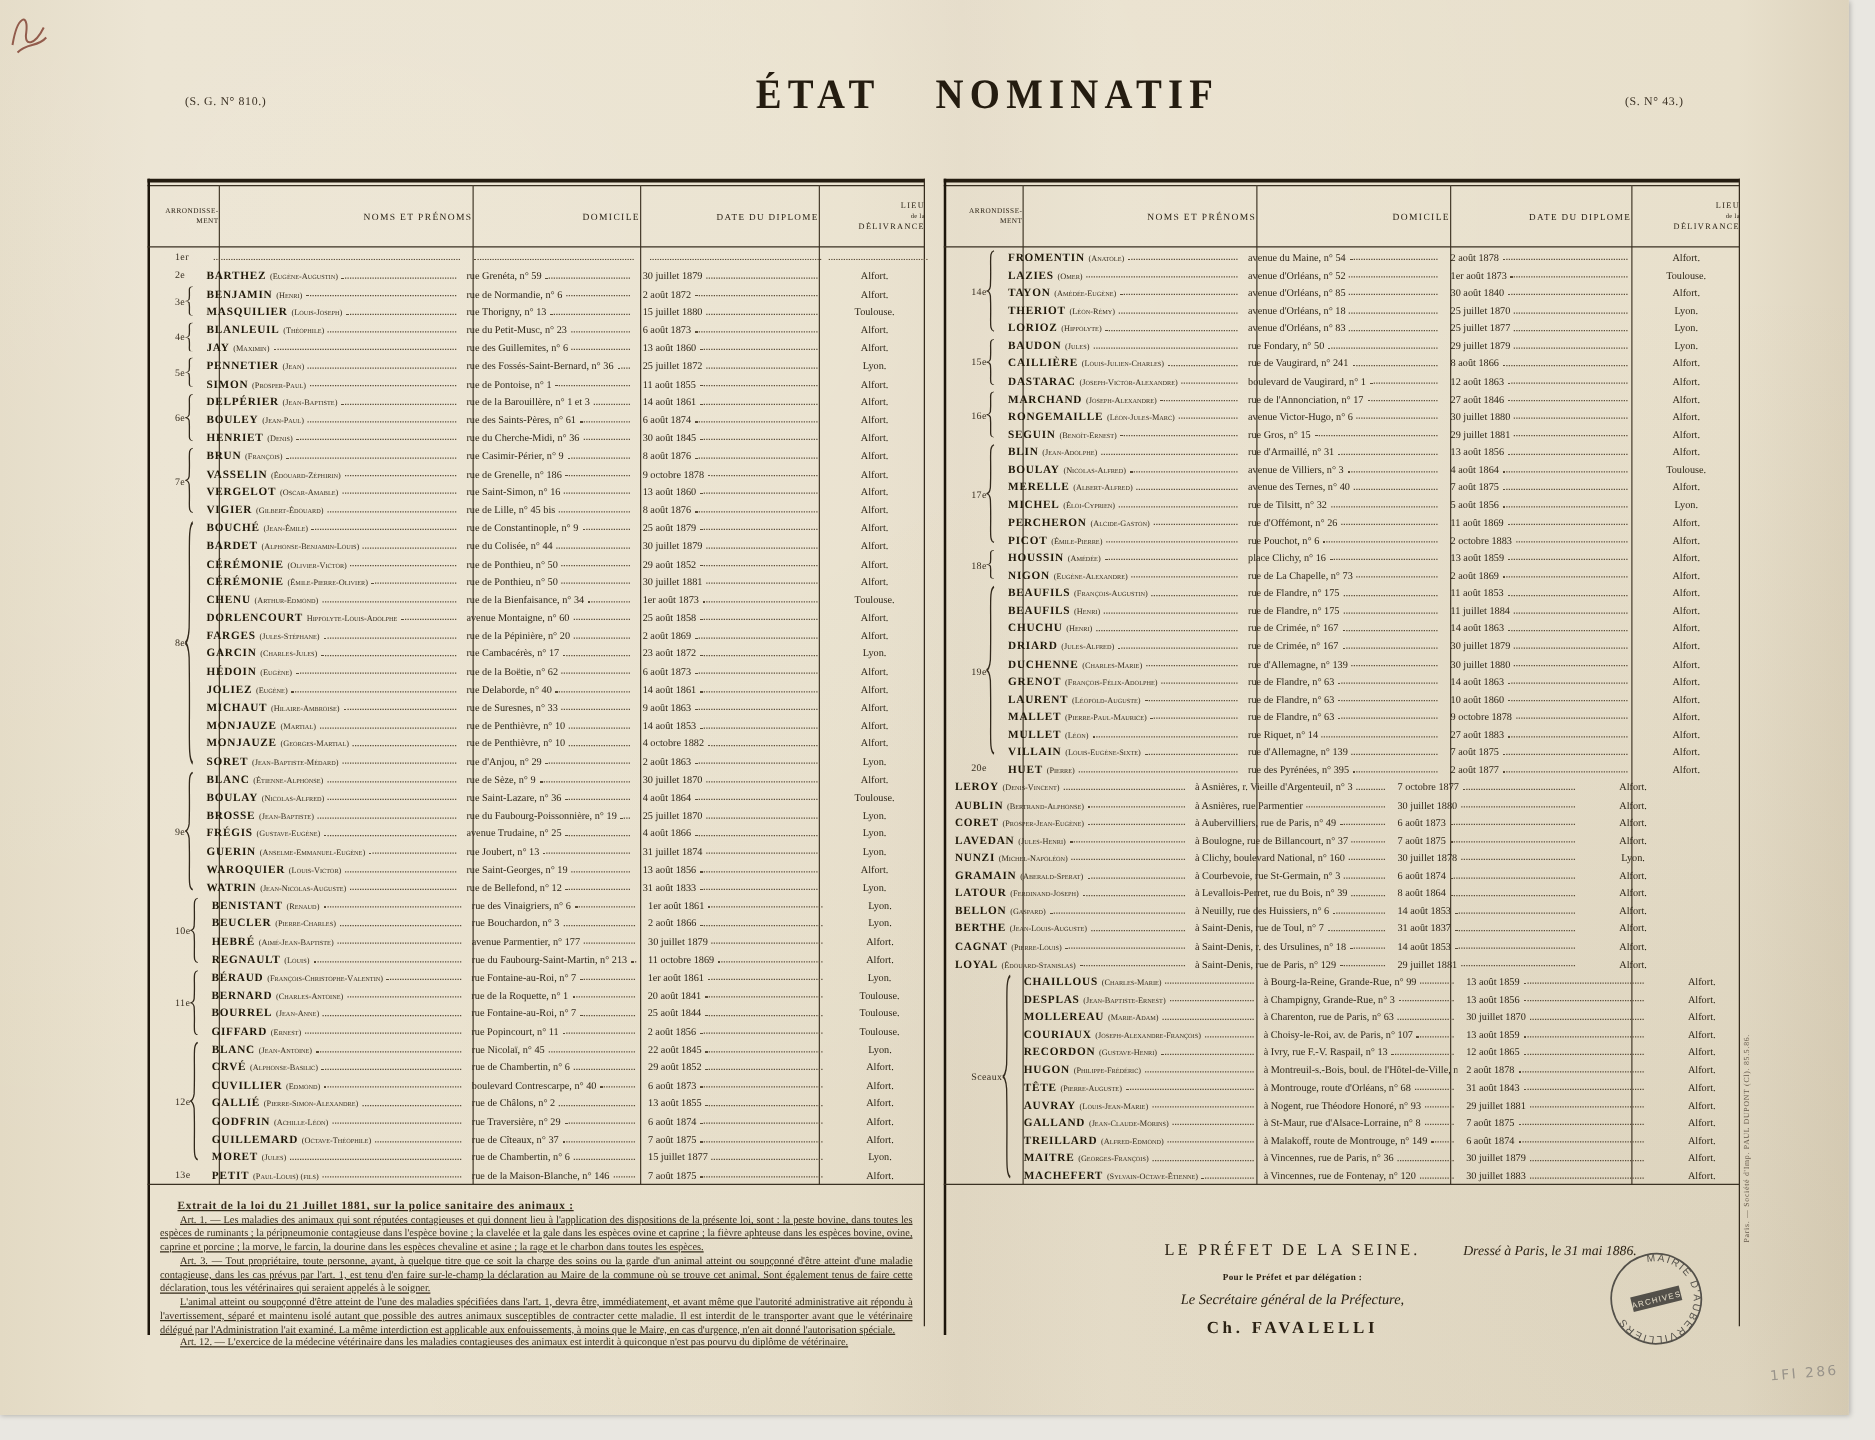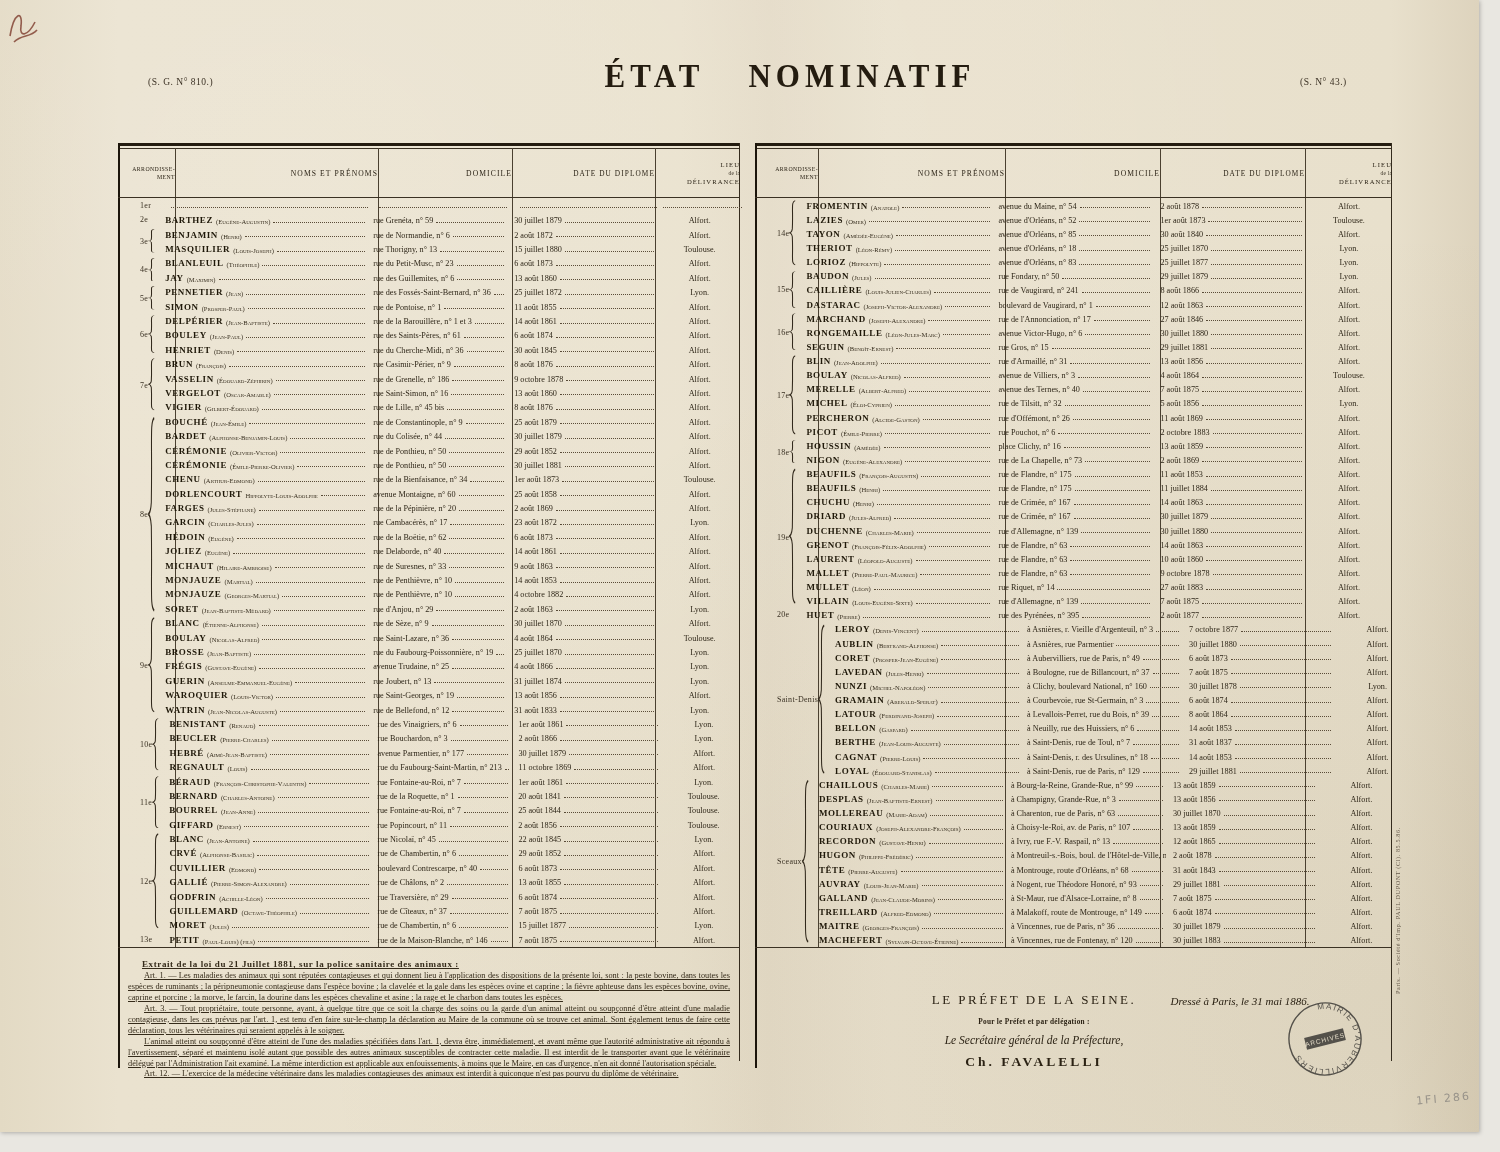--- a/index.html
+++ b/index.html
@@ -1823,26 +1823,20 @@
                 <div class="tx">2 août 1877</div>
                 <div class="lead"></div>
               </div>
               <div class="c lieu-c">
                 <div class="tx">Alfort.</div>
               </div>
             </div>
           </div>
         </div>
         <div class="t-group">
-          <div class="t-arr">
-            <div class="t-arrlbl">Saint-Denis</div>
-            <svg class="brace" viewBox="0 0 10 100" preserveAspectRatio="none">
-              <path d="M9 1 C3.5 3 6.6 12 5.4 44 C4.8 48.5 2.6 50 1.4 50 C2.6 50 4.8 51.5 5.4 56 C6.6 88 3.5 97 9 99" fill="none" stroke="#32291c" stroke-width="1.3"></path>
-            </svg>
-          </div>
           <div class="t-rows">
             <div class="trow">
               <div class="c nm-c">
                 <div class="nm">LEROY</div>
                 <div class="gv">(Denis-Vincent)</div>
                 <div class="lead"></div>
               </div>
               <div class="c dom-c">
                 <div class="tx">à Asnières, r. Vieille d'Argenteuil, n° 3</div>
                 <div class="lead"></div>

